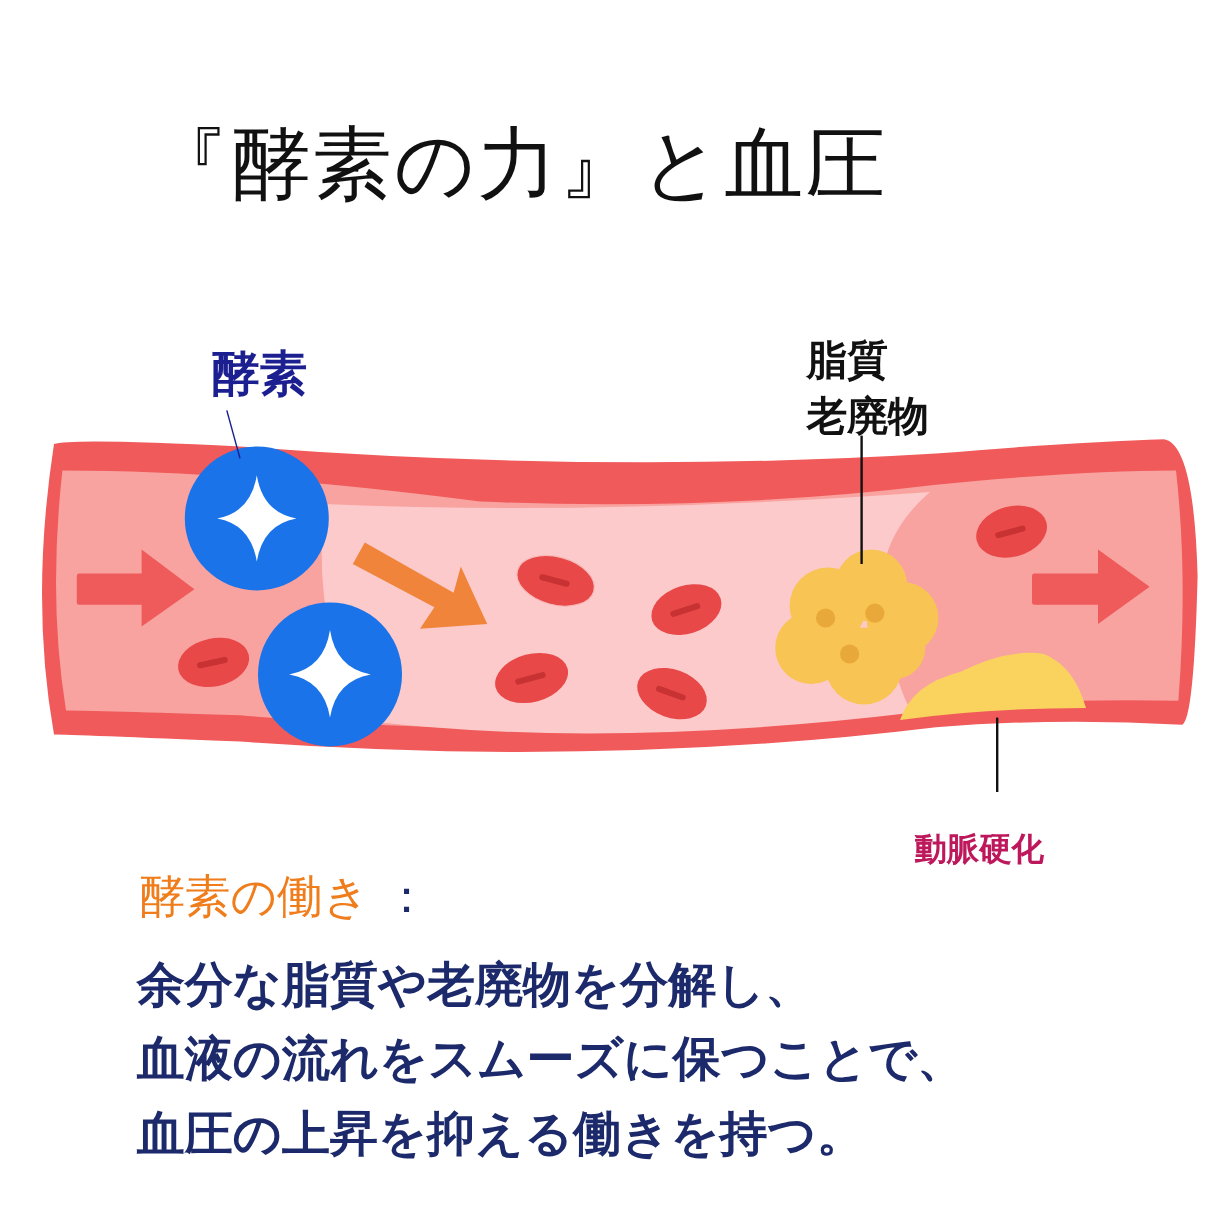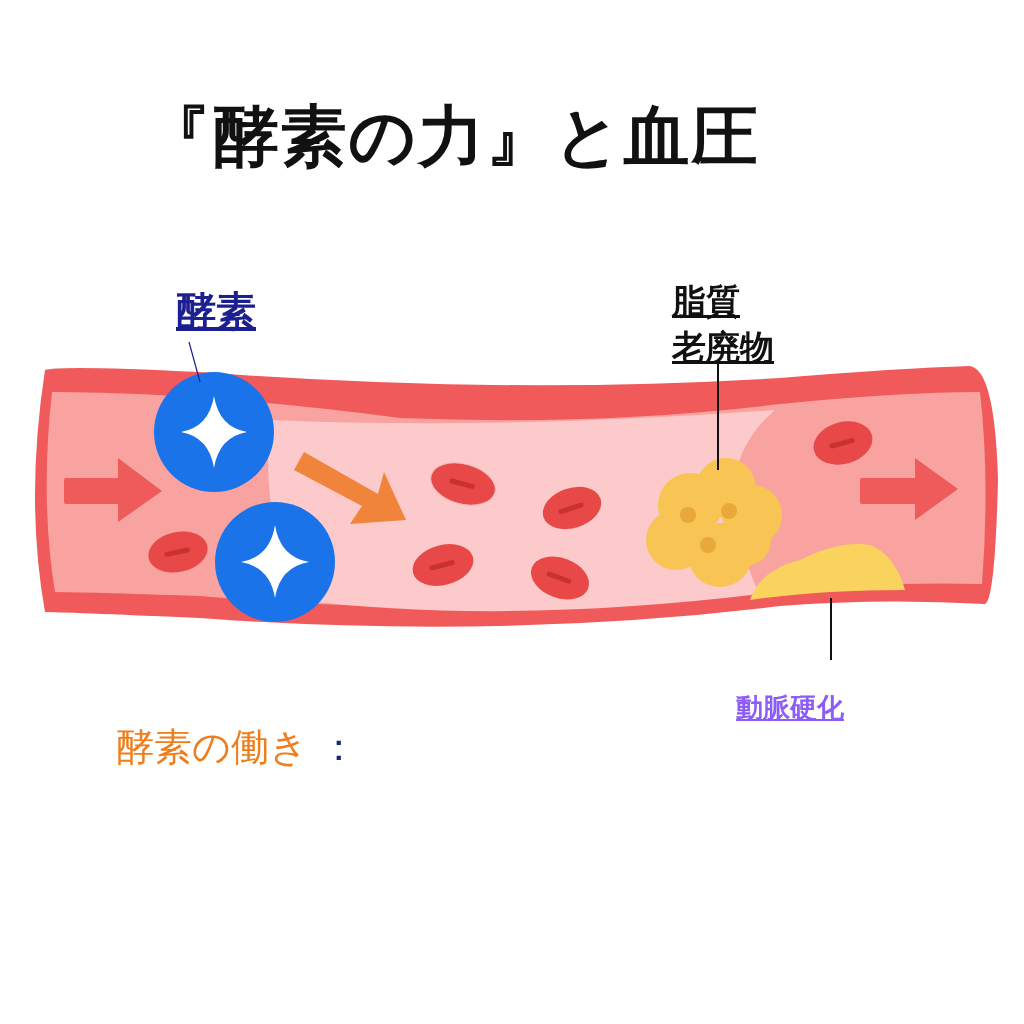--- a/index.html
+++ b/index.html
@@ -1,23 +1,23 @@
 <!DOCTYPE html>
 <html><head>
   <meta charset="utf-8">
   <style>
     html, body { margin: 0; padding: 0; background: #ffffff; }
     body { width: 1024px; height: 1024px; position: relative; overflow: hidden;
       font-family: "DejaVu Sans", "Liberation Sans", sans-serif; }
     .title { position: absolute; left: 0; width: 864px; top: 92px; text-align: center;
-      font-size: 66px; font-weight: bold; color: #111111; letter-spacing: 2px; margin-left: 20px; }
-    .label { position: absolute; font-weight: bold; white-space: nowrap; text-decoration: underline; }
+      font-size: 66px; font-weight: normal; color: #111111; letter-spacing: 2px; }
+    .label { position: absolute; font-weight: bold; white-space: nowrap; }
     .enzyme-label { left: 176px; top: 284px; font-size: 40px; color: #1b1f8f; }
     .lipid-label { left: 672px; top: 278px; font-size: 34px; color: #111; line-height: 46px; }
-    .arter-label { left: 736px; top: 690px; font-size: 27px; color: #8b5cf6; }
+    .arter-label { left: 762px; top: 690px; font-size: 27px; color: #be185d; }
     .fn-heading { position: absolute; left: 116px; top: 722px; font-size: 38px; font-weight: normal; color: #f07d1c; }
     .fn-heading .colon { color: #1c2a6b; margin-left: 12px; }
     .fn-body { position: absolute; left: 114px; top: 790px; font-size: 40px; font-weight: bold;
       color: #1c2a6b; line-height: 62px; }
     svg.illus { position: absolute; left: 0; top: 0; }
   </style>
 </head>
 <body>
 
 <div class="title">『酵素の力』と血圧</div>
@@ -103,13 +103,16 @@
 <div class="label lipid-label">
   <div>脂質</div>
   <div>老廃物</div>
 </div>
 <div class="label arter-label">動脈硬化</div>
 
 <div class="fn-heading">
   <span>酵素の働き</span><span class="colon">：</span>
 </div>
 <div class="fn-body">
+  <div>余分な脂質や老廃物を分解し、</div>
+  <div>血液の流れをスムーズに保つことで、</div>
+  <div>血圧の上昇を抑える働きを持つ。</div>
 </div>
 
 </body></html>

